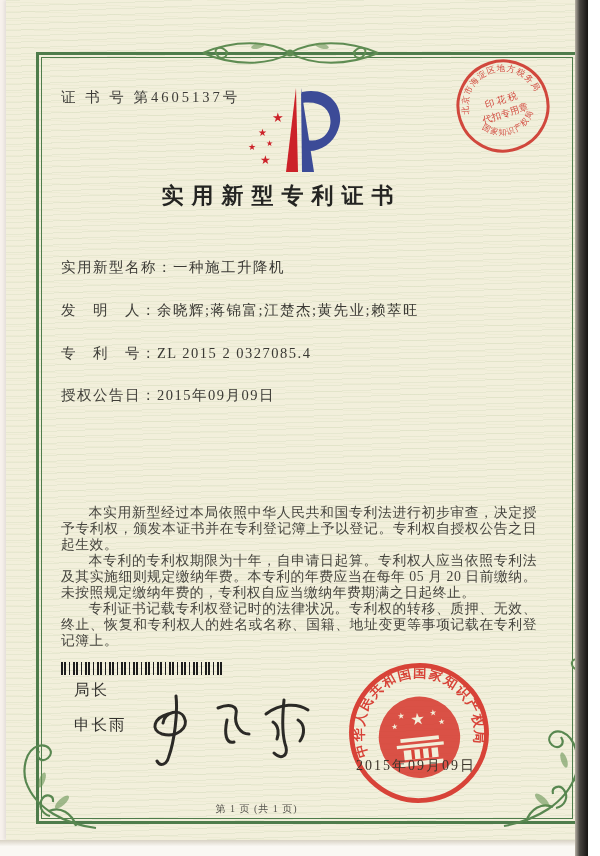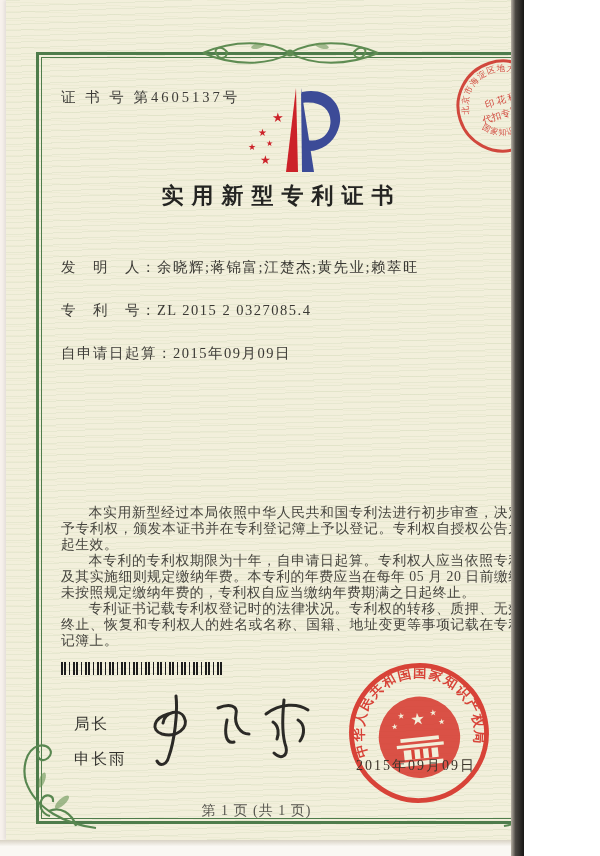--- a/index.html
+++ b/index.html
@@ -1,17 +1,17 @@
 <!DOCTYPE html>
 <html><head>
 <meta charset="utf-8">
 <style>
   * { margin:0; padding:0; box-sizing:border-box; }
   html,body { width:600px; height:856px; font-family:"Liberation Serif", serif; }
-  .photo { position:relative; width:524px; height:856px; background:#f7f1ec; overflow:hidden; }
+  .photo { position:relative; width:588px; height:856px; background:#f7f1ec; overflow:hidden; }
 
   
   .paper {
     position:absolute; left:6px; top:0; width:581px; height:840px;
     background-color:#f2efdb;
     background-image:
       repeating-linear-gradient(178deg, rgba(150,180,130,.13) 0 1px, transparent 1px 6px),
       repeating-linear-gradient(2deg, rgba(190,200,150,.10) 0 1px, transparent 1px 9px);
     box-shadow: -2px 0 3px rgba(0,0,0,.08);
   }
@@ -52,30 +52,30 @@
   .body-text { position:absolute; left:55px; right:50px; top:505px; z-index:4;
     font-size:13.8px; line-height:16px; color:#46453f; text-align:justify; letter-spacing:0.5px; }
   .body-text p { text-indent:2em; }
 
   .barcode { position:absolute; left:55px; top:662px; width:163px; height:13px; z-index:4;
     background:repeating-linear-gradient(90deg,
       #1d1d1d 0 2px, transparent 2px 3px,
       #1d1d1d 3px 5px, transparent 5px 8px,
       #1d1d1d 8px 9px, transparent 9px 12px); }
 
-  .director { position:absolute; left:68px; top:714px; z-index:4; font-size:15.5px; color:#33322e; letter-spacing:2px; }
+  .director { position:absolute; left:68px; top:680px; z-index:4; font-size:15.5px; color:#33322e; letter-spacing:2px; }
   .director .name { margin-top:14px; }
   .signature { position:absolute; left:132px; top:690px; width:190px; height:82px; z-index:5; }
   .signature svg { width:100%; height:100%; display:block; }
 
   .issue-date { position:absolute; left:350px; top:757px; z-index:8;
     font-size:14px; color:#3c352b; letter-spacing:2px; }
 
   .footer { position:absolute; left:0; right:80px; top:802px; text-align:center; z-index:4;
-    font-size:14px; color:#56554e; letter-spacing:1px; }
+    font-size:10px; color:#56554e; letter-spacing:1px; }
 </style>
 </head>
 <body>
 
 <div class="photo">
 
   <div class="paper">
 
     <div class="frame">
       <div class="frame-inner"></div>
@@ -162,27 +162,30 @@
         </text>
         <text x="50" y="47" font-size="9.5" fill="#cf3a30" text-anchor="middle">印 花 税</text>
         <text x="50" y="61" font-size="9.5" fill="#cf3a30" text-anchor="middle">代扣专用章</text>
       </svg>
     </div>
 
     <div class="title">实用新型专利证书</div>
 
     <div class="fields">
       <div class="field-row">
+        <span class="lbl">实用新型名称：</span><span class="val">一种施工升降机</span>
+      </div>
+      <div class="field-row">
         <span class="lbl">发　明　人：</span><span class="val">余晓辉;蒋锦富;江楚杰;黄先业;赖萃旺</span>
       </div>
       <div class="field-row">
         <span class="lbl">专　利　号：</span><span class="val">ZL 2015 2 0327085.4</span>
       </div>
       <div class="field-row">
-        <span class="lbl">自申请日起算：</span><span class="val">2015年09月09日</span>
+        <span class="lbl">授权公告日：</span><span class="val">2015年09月09日</span>
       </div>
     </div>
 
     <div class="body-text">
       <p>本实用新型经过本局依照中华人民共和国专利法进行初步审查，决定授予专利权，颁发本证书并在专利登记簿上予以登记。专利权自授权公告之日起生效。</p>
       <p>本专利的专利权期限为十年，自申请日起算。专利权人应当依照专利法及其实施细则规定缴纳年费。本专利的年费应当在每年 05 月 20 日前缴纳。未按照规定缴纳年费的，专利权自应当缴纳年费期满之日起终止。</p>
       <p>专利证书记载专利权登记时的法律状况。专利权的转移、质押、无效、终止、恢复和专利权人的姓名或名称、国籍、地址变更等事项记载在专利登记簿上。</p>
     </div>
 
     <div class="barcode"></div>

